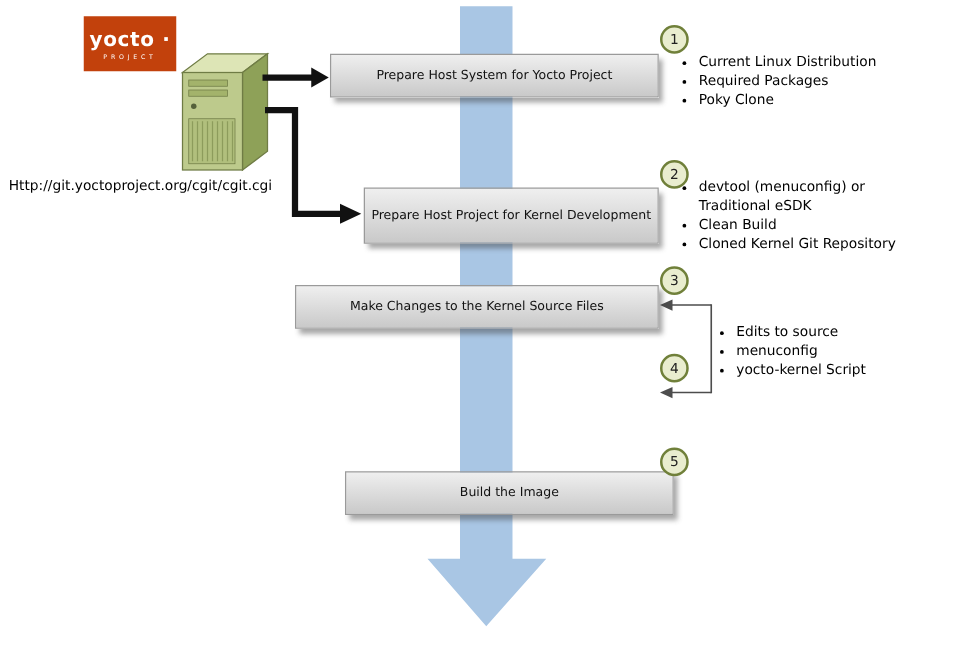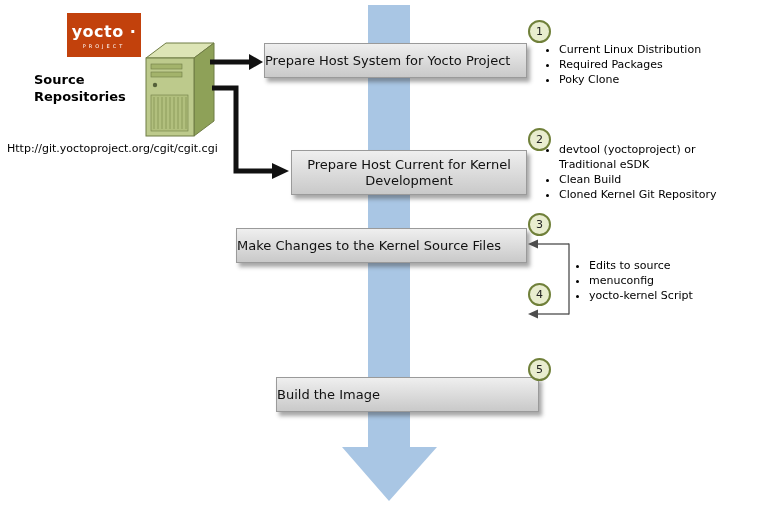--- a/index.html
+++ b/index.html
@@ -11,22 +11,22 @@
   .logo{
     position:absolute;left:67px;top:13px;width:74px;height:44px;background:#c2410c;color:#fff;
     display:flex;flex-direction:column;align-items:center;justify-content:center;
   }
   .logo .brand{font-size:16px;font-weight:bold;letter-spacing:0.5px;}
   .logo .sub{font-size:5px;letter-spacing:3px;margin-top:2px;}
   .src-title{position:absolute;left:34px;top:71px;font-size:13px;font-weight:bold;line-height:17px;}
   .src-title span{display:block;}
   .url{position:absolute;left:7px;top:142px;font-size:11px;}
   .box{
-    position:absolute;display:flex;align-items:center;text-align:center;
-    font-size:13px;color:#111;line-height:16px;
+    position:absolute;display:flex;align-items:center;justify-content:center;text-align:center;
+    font-size:10px;color:#111;line-height:16px;
     background:linear-gradient(to bottom,#efefef,#c9c9c9);
     border:1px solid #9a9a9a;
     box-shadow:3px 4px 4px rgba(60,60,60,0.45);
   }
   #box1{left:264px;top:43px;width:261px;height:33px;}
   #box2{left:291px;top:150px;width:234px;height:43px;}
   #box3{left:236px;top:228px;width:289px;height:33px;}
   #box4{left:262px;top:298px;width:263px;height:33px;}
   #box5{left:276px;top:377px;width:261px;height:33px;}
   .circ{
@@ -84,32 +84,28 @@
       <polygon points="528,244 538,239.5 538,248.5" fill="#4d4d4d"></polygon>
       <polygon points="528,314 538,309.5 538,318.5" fill="#4d4d4d"></polygon>
     </g>
   </svg>
 
   <div class="logo">
     <span class="brand">yocto ·</span>
     <span class="sub">PROJECT</span>
   </div>
 
-  <div class="src-title">
-    <span>Source</span>
-    <span>Repositories</span>
-  </div>
 
   <div class="url">Http://git.yoctoproject.org/cgit/cgit.cgi</div>
 
   <div class="box" id="box1">
     <span>Prepare Host System for Yocto Project</span>
   </div>
   <div class="box" id="box2">
-    <span>Prepare Host Current for Kernel Development</span>
+    <span>Prepare Host Project for Kernel Development</span>
   </div>
   <div class="box" id="box3">
     <span>Make Changes to the Kernel Source Files</span>
   </div>
   <div class="box" id="box5">
     <span>Build the Image</span>
   </div>
 
   <div class="circ" id="c1">1</div>
   <div class="circ" id="c2">2</div>
@@ -117,21 +113,21 @@
   <div class="circ" id="c4">4</div>
   <div class="circ" id="c5">5</div>
 
   <ul class="blist" id="list1">
     <li>Current Linux Distribution</li>
     <li>Required Packages</li>
     <li>Poky Clone</li>
   </ul>
 
   <ul class="blist" id="list2">
-    <li>devtool (yoctoproject) or Traditional eSDK</li>
+    <li>devtool (menuconfig) or Traditional eSDK</li>
     <li>Clean Build</li>
     <li>Cloned Kernel Git Repository</li>
   </ul>
 
   <ul class="blist" id="list34">
     <li>Edits to source</li>
     <li>menuconfig</li>
     <li>yocto-kernel Script</li>
   </ul>
 

